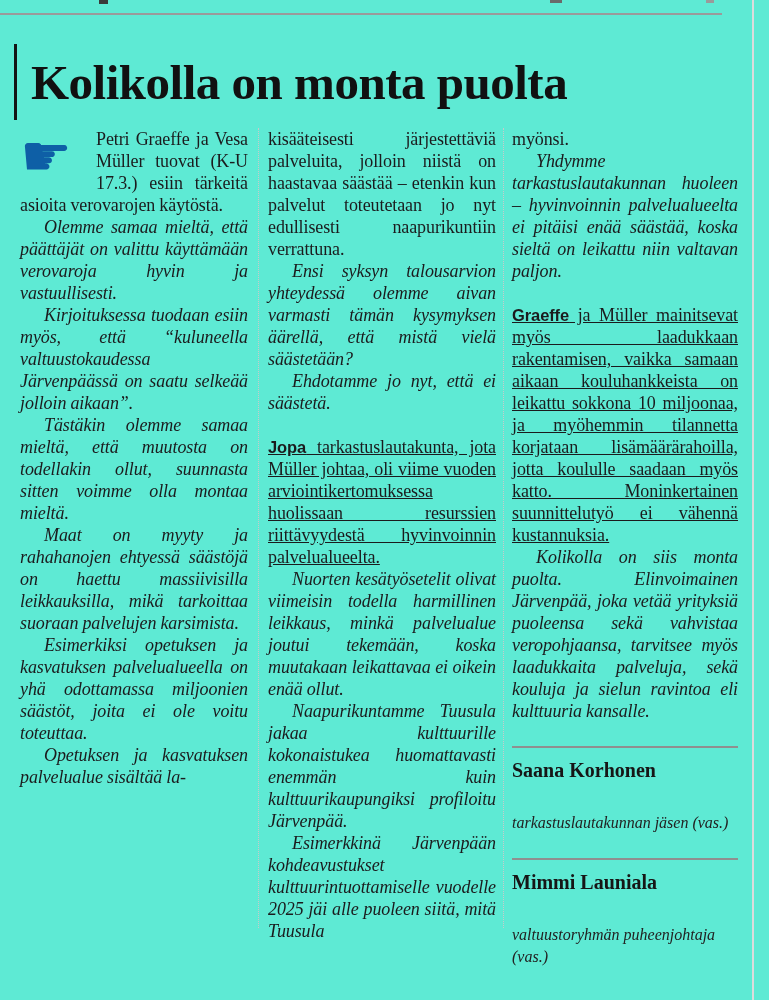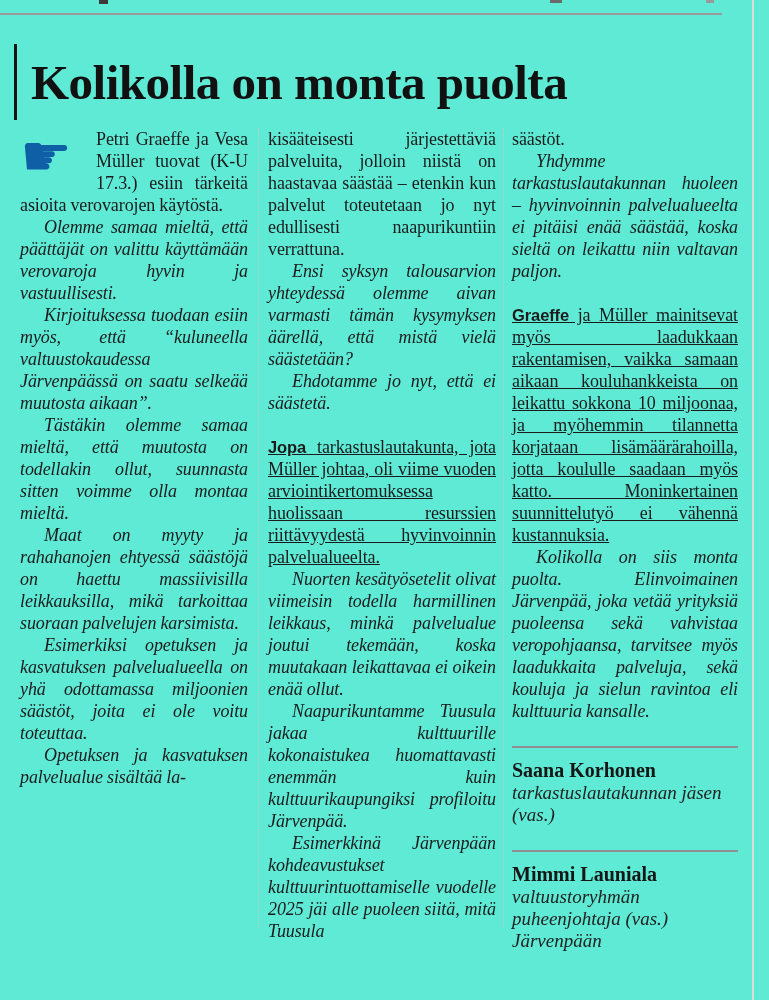--- a/index.html
+++ b/index.html
@@ -43,21 +43,21 @@
     font-family:"DejaVu Sans", sans-serif;font-size:58px;line-height:52px;
     color:#0e5fa6;text-align:left;
   }
   
   .sig-rule{border:none;border-top:2px solid #8f8f8f;margin:24px 0 10px 0;width:100%;}
   .sig-name{
     font-size:20px;font-weight:700;line-height:24px;color:#161616;
     font-family:"Liberation Serif", serif;
   }
   .sig-role,.sig-location{
-    font-size:19px;font-style:italic;line-height:22px;color:#222;
+    font-size:16px;font-style:italic;line-height:22px;color:#222;margin-top:30px;
   }
 </style>
 </head>
 <body>
 
 <div class="page">
 
   <div class="speck" style="left:99px;top:0;width:9px;height:4px;"></div>
   <div class="speck" style="left:550px;top:0;width:12px;height:3px;background:#6a6a6a;"></div>
   <div class="speck" style="left:706px;top:0;width:8px;height:3px;background:#9a9a9a;"></div>
@@ -70,21 +70,21 @@
   </div>
 
   <div class="columns">
     <div class="col-sep sep-1"></div>
     <div class="col-sep sep-2"></div>
 
     <div class="col col-1">
       <div class="paras">
           <p><span class="manicule">☛</span>Petri Graeffe ja Vesa Müller tuovat (K-U 17.3.) esiin tärkeitä asioita verovarojen käytöstä.</p>
           <p class="indent">Olemme samaa mieltä, että päättäjät on valittu käyttämään verovaroja hyvin ja vastuullisesti.</p>
-          <p class="indent">Kirjoituksessa tuodaan esiin myös, että “kuluneella valtuustokaudessa Järvenpäässä on saatu selkeää muutosta aikaan”.</p>
+          <p class="indent">Kirjoituksessa tuodaan esiin myös, että “kuluneella valtuustokaudessa Järvenpäässä on saatu selkeää jolloin aikaan”.</p>
           <p class="indent">Tästäkin olemme samaa mieltä, että muutosta on todellakin ollut, suunnasta sitten voimme olla montaa mieltä.</p>
           <p class="indent">Maat on myyty ja rahahanojen ehtyessä säästöjä on haettu massiivisilla leikkauksilla, mikä tarkoittaa suoraan palvelujen karsimista.</p>
           <p class="indent">Esimerkiksi opetuksen ja kasvatuksen palvelualueella on yhä odottamassa miljoonien säästöt, joita ei ole voitu toteuttaa.</p>
           <p class="indent">Opetuksen ja kasvatuksen palvelualue sisältää la-</p>
         </div>
     </div>
 
     <div class="col col-2">
       <div class="paras">
           <p>kisääteisesti järjestettäviä palveluita, jolloin niistä on haastavaa säästää – etenkin kun palvelut toteutetaan jo nyt edullisesti naapurikuntiin verrattuna.</p>
@@ -92,21 +92,21 @@
           <p class="indent">Ehdotamme jo nyt, että ei säästetä.</p>
           <p class="section"><strong>Jopa</strong> tarkastuslautakunta, jota Müller johtaa, oli viime vuoden arviointikertomuksessa huolissaan resurssien riittävyydestä hyvinvoinnin palvelualueelta.</p>
           <p class="indent">Nuorten kesätyösetelit olivat viimeisin todella harmillinen leikkaus, minkä palvelualue joutui tekemään, koska muutakaan leikattavaa ei oikein enää ollut.</p>
           <p class="indent">Naapurikuntamme Tuusula jakaa kulttuurille kokonaistukea huomattavasti enemmän kuin kulttuurikaupungiksi profiloitu Järvenpää.</p>
           <p class="indent">Esimerkkinä Järvenpään kohdeavustukset kulttuurintuottamiselle vuodelle 2025 jäi alle puoleen siitä, mitä Tuusula</p>
         </div>
     </div>
 
     <div class="col col-3">
       <div class="paras">
-          <p>säästöt.</p>
+          <p>myönsi.</p>
           <p class="indent">Yhdymme tarkastuslautakunnan huoleen – hyvinvoinnin palvelualueelta ei pitäisi enää säästää, koska sieltä on leikattu niin valtavan paljon.</p>
           <p class="section"><strong>Graeffe</strong> ja Müller mainitsevat myös laadukkaan rakentamisen, vaikka samaan aikaan kouluhankkeista on leikattu sokkona 10 miljoonaa, ja myöhemmin tilannetta korjataan lisämäärärahoilla, jotta koululle saadaan myös katto. Moninkertainen suunnittelutyö ei vähennä kustannuksia.</p>
           <p class="indent">Kolikolla on siis monta puolta. Elinvoimainen Järvenpää, joka vetää yrityksiä puoleensa sekä vahvistaa veropohjaansa, tarvitsee myös laadukkaita palveluja, sekä kouluja ja sielun ravintoa eli kulttuuria kansalle.</p>
         </div>
 
       <div>
         <hr class="sig-rule">
         <div class="sig-name">Saana Korhonen</div>
         <div class="sig-role">tarkastuslautakunnan jäsen (vas.)</div>
 

